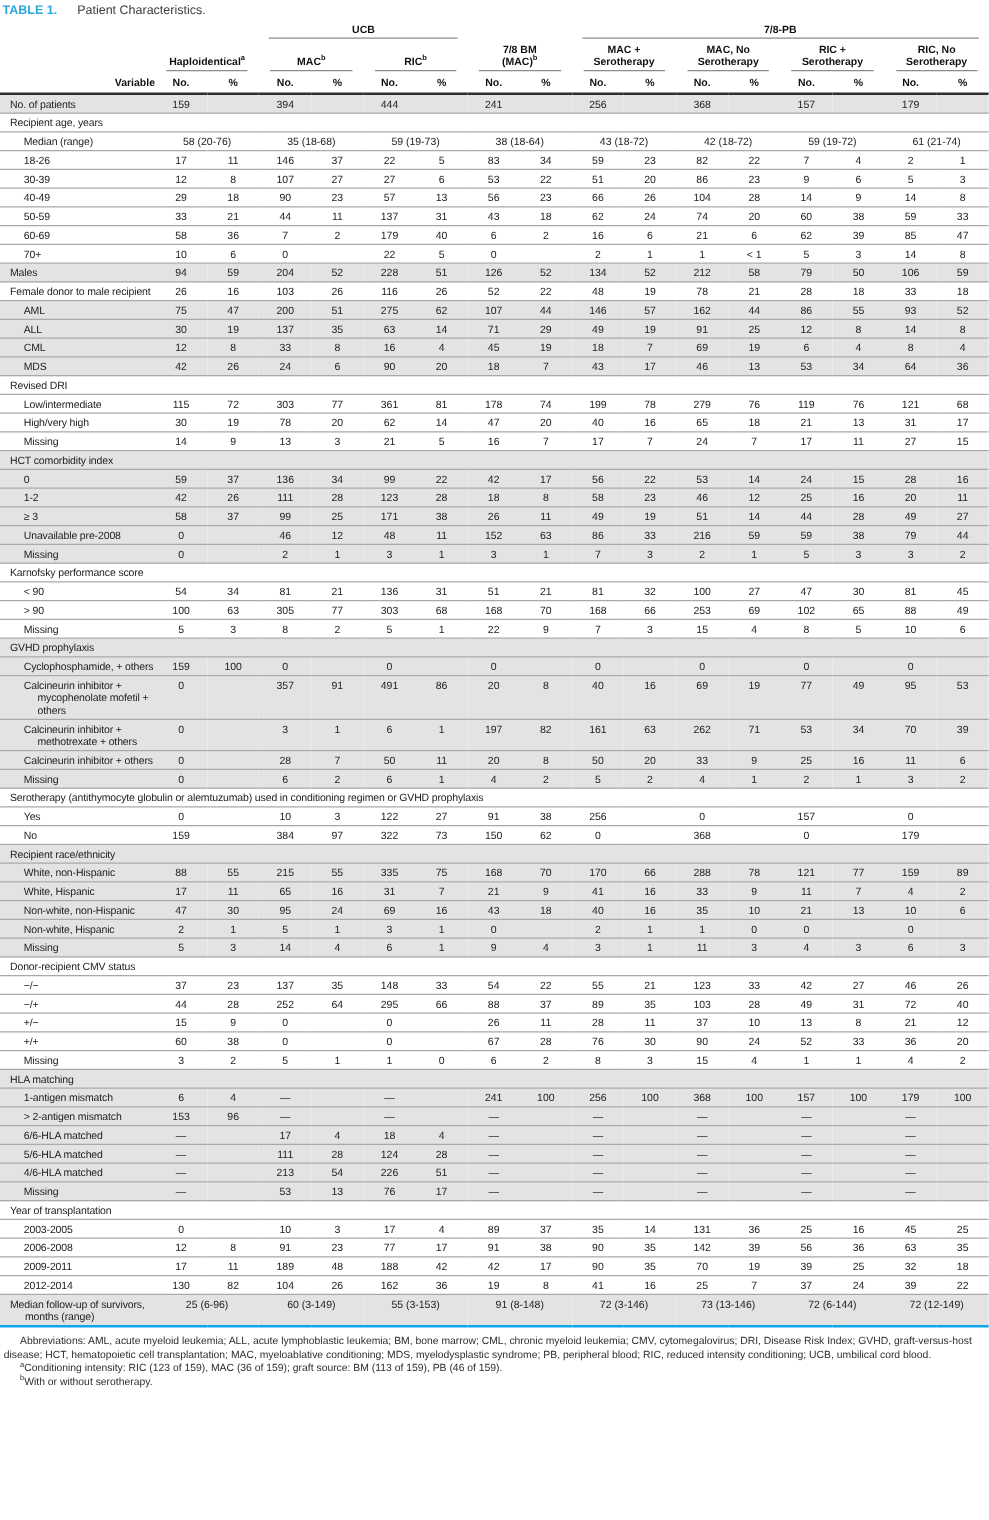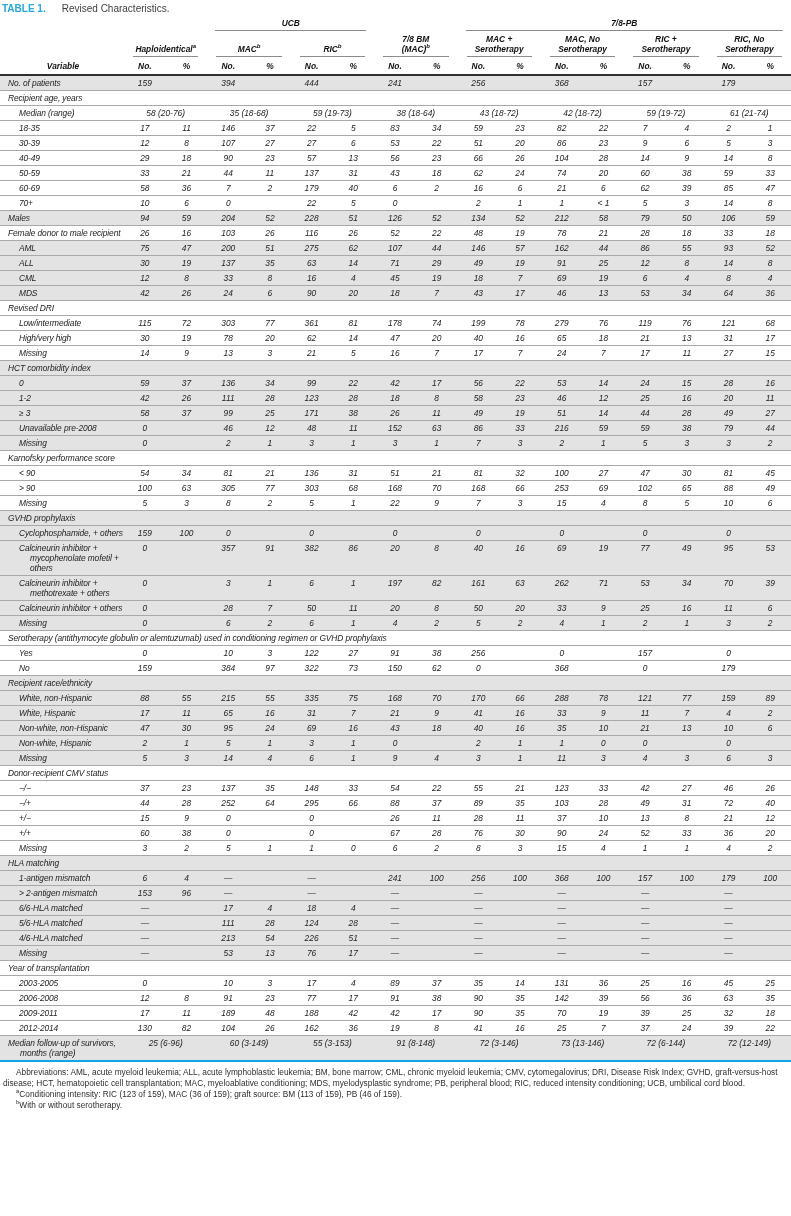--- a/index.html
+++ b/index.html
@@ -2,50 +2,50 @@
 <html><head>
 <meta charset="utf-8">
 <style>
   html,body { margin:0; padding:0; background:#fff; }
   body { width:791px; font-family:"Liberation Sans", sans-serif; color:#222; }
   .page { width:791px; }
 
   .title { font-size:10px; padding:3px 2px 4px 2px; color:#3d3d3d; }
   .title .tag { color:#2aa7dc; font-weight:bold; margin-right:16px; }
 
-  table { border-collapse:collapse; table-layout:fixed; width:791px;font-style:italic; }
+  table { border-collapse:collapse; table-layout:fixed; width:791px; }
   col.c-var { width:124px; }
 
   thead th { font-size:8.4px; font-weight:bold; color:#111; padding:0; vertical-align:bottom; text-align:center; line-height:10px; }
   .grp { padding-bottom:1px; }
   .grp-line { height:1px; background:#8c8c8c; margin:1px 8px 4px 8px; }
   .sub { line-height:9.5px; }
   .sub-line { height:1px; background:#8c8c8c; margin:2px 9px 2px 9px; }
   sup { font-size:6px; line-height:0; }
   tr.colrow th { border-bottom:2px solid #2e2e2e; padding:2px 0 3px 0; }
-  th.h-var { text-align:center; padding-left:2px !important; }
+  th.h-var { text-align:right; padding-left:2px !important; }
 
   tbody td { font-size:8.4px; line-height:10px; padding:2px 0; border-top:1px solid #a9a9a9; vertical-align:top; }
   tr.shade td { background:#e3e3e3; }
   td.label { text-align:left; letter-spacing:-0.1px; }
   td.lbl-sec  { padding-left:8px; }
   td.lbl-sub  { padding-left:30px; text-indent:-11px; }
   td.lbl-wrap { padding-left:20px; text-indent:-12px; }
   td.num { text-align:center; }
   tbody tr.last td { border-bottom:2px solid #0ea5e9; }
 
   .footnotes { padding:5px 3px 6px 3px; }
   .footnotes p { margin:0; font-size:8.3px; line-height:11px; color:#2e2e2e; text-indent:13px; }
 </style>
 </head>
 <body>
 
 <div class="page">
   <div class="title">
-    <span class="tag">TABLE 1.</span><span>Revised Characteristics.</span>
+    <span class="tag">TABLE 1.</span><span>Patient Characteristics.</span>
   </div>
 
   <table>
     <colgroup>
       <col class="c-var">
       <col>
         <col>
         <col>
         <col>
         <col>
@@ -158,21 +158,21 @@
           <td class="num" colspan="2">58 (20-76)</td>
           <td class="num" colspan="2">35 (18-68)</td>
           <td class="num" colspan="2">59 (19-73)</td>
           <td class="num" colspan="2">38 (18-64)</td>
           <td class="num" colspan="2">43 (18-72)</td>
           <td class="num" colspan="2">42 (18-72)</td>
           <td class="num" colspan="2">59 (19-72)</td>
           <td class="num" colspan="2">61 (21-74)</td>
         </tr>
         <tr>
-          <td class="label lbl-sub">18-35</td>
+          <td class="label lbl-sub">18-26</td>
           <td class="num">17</td>
           <td class="num">11</td>
           <td class="num">146</td>
           <td class="num">37</td>
           <td class="num">22</td>
           <td class="num">5</td>
           <td class="num">83</td>
           <td class="num">34</td>
           <td class="num">59</td>
           <td class="num">23</td>
@@ -631,21 +631,21 @@
           <td class="num"></td>
           <td class="num">0</td>
           <td class="num"></td>
         </tr>
         <tr class="shade">
           <td class="label lbl-sub">Calcineurin inhibitor + mycophenolate mofetil + others</td>
           <td class="num">0</td>
           <td class="num"></td>
           <td class="num">357</td>
           <td class="num">91</td>
-          <td class="num">382</td>
+          <td class="num">491</td>
           <td class="num">86</td>
           <td class="num">20</td>
           <td class="num">8</td>
           <td class="num">40</td>
           <td class="num">16</td>
           <td class="num">69</td>
           <td class="num">19</td>
           <td class="num">77</td>
           <td class="num">49</td>
           <td class="num">95</td>

